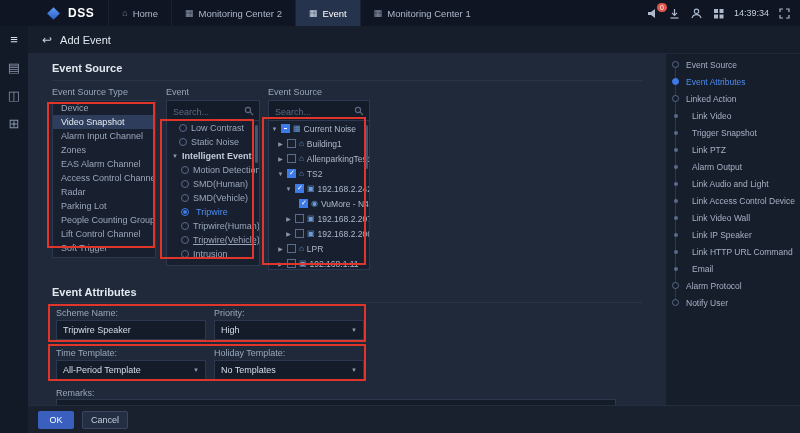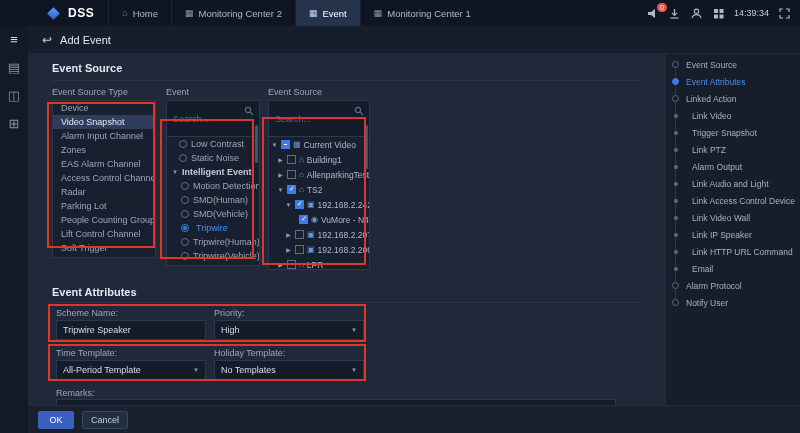--- a/index.html
+++ b/index.html
@@ -34,21 +34,21 @@
   
   .panel { position:absolute; top:54px; left:28px; width:638px; height:351px; background:#1F2939; overflow:hidden; }
   .sec-title { position:absolute; font-size:11px; font-weight:bold; color:#E3E8F0; }
   .divider { position:absolute; height:1px; background:#2A3447; }
   .col-label { position:absolute; font-size:9px; color:#9AA6BB; }
   .listbox { position:absolute; background:#18202F; border:1px solid #2C3850; overflow:hidden; }
 
   .st-item { height:14px; line-height:14px; font-size:9px; color:#9AA6BB; padding-left:8px; white-space:nowrap; }
   .st-item.selected { background:#2E3D5C; color:#E6EBF4; }
 
-  .search { position:relative; height:36px; border-bottom:1px solid #2C3850; background:#141B29; }
+  .search { position:relative; height:20px; border-bottom:1px solid #2C3850; background:#141B29; }
   .search input { width:100%; height:100%; background:transparent; border:none; outline:none; color:#C6CFDD; font-size:9px; padding:0 18px 0 6px; font-family:inherit; }
   .search input::placeholder { color:#5E6A80; }
   .search svg { position:absolute; right:5px; top:5px; }
 
   .ev-item { height:14px; display:flex; align-items:center; gap:4px; font-size:9px; color:#9AA6BB; white-space:nowrap; }
   .radio { width:8px; height:8px; border:1px solid #5A6B8C; border-radius:50%; flex:none; position:relative; }
   .ev-item.selected { color:#4D8DF0; }
   .ev-item.selected .radio { border-color:#3D7BE8; }
   .ev-item.selected .radio::after { content:""; position:absolute; inset:1px; background:#3D7BE8; border-radius:50%; }
   .grp-arrow { font-size:6px; color:#8A96AC; }
@@ -209,21 +209,21 @@
         <span>SMD(Vehicle)</span>
       </div>
       <div class="ev-item selected" style="padding-left:14px;gap:7px;">
         <span class="radio"></span>
         <span>Tripwire</span>
       </div>
       <div class="ev-item" style="padding-left:14px;">
         <span class="radio"></span>
         <span>Tripwire(Human)</span>
       </div>
-      <div class="ev-item" style="padding-left:14px;">
+      <div class="ev-item" style="padding-left:14px;text-decoration:underline;">
         <span class="radio"></span>
         <span>Tripwire(Vehicle)</span>
       </div>
       <div class="ev-item" style="padding-left:14px;">
         <span class="radio"></span>
         <span>Intrusion</span>
       </div>
       <div class="scrollbar" style="right:1px; top:24px; height:38px;"></div>
     </div>
 
@@ -233,21 +233,21 @@
         <input type="text" placeholder="Search..." style="">
         <svg width="10" height="10" viewBox="0 0 10 10">
             <circle cx="4" cy="4" r="2.6" fill="none" stroke="#5E6A80" stroke-width="1.1"></circle>
             <path d="M6.2 6.2L9 9" stroke="#5E6A80" stroke-width="1.1"></path>
           </svg>
       </div>
       <div class="tree-row" style="padding-left:2px;">
         <span class="tw-arrow">▼</span>
         <span class="cb indet"></span>
         <span class="tree-ic">▦</span>
-        <span>Current Video</span>
+        <span>Current Noise</span>
       </div>
       <div class="tree-row" style="padding-left:8px;">
         <span class="tw-arrow">▶</span>
         <span class="cb"></span>
         <span class="tree-ic">⌂</span>
         <span>Building1</span>
       </div>
       <div class="tree-row" style="padding-left:8px;">
         <span class="tw-arrow">▶</span>
         <span class="cb"></span>

